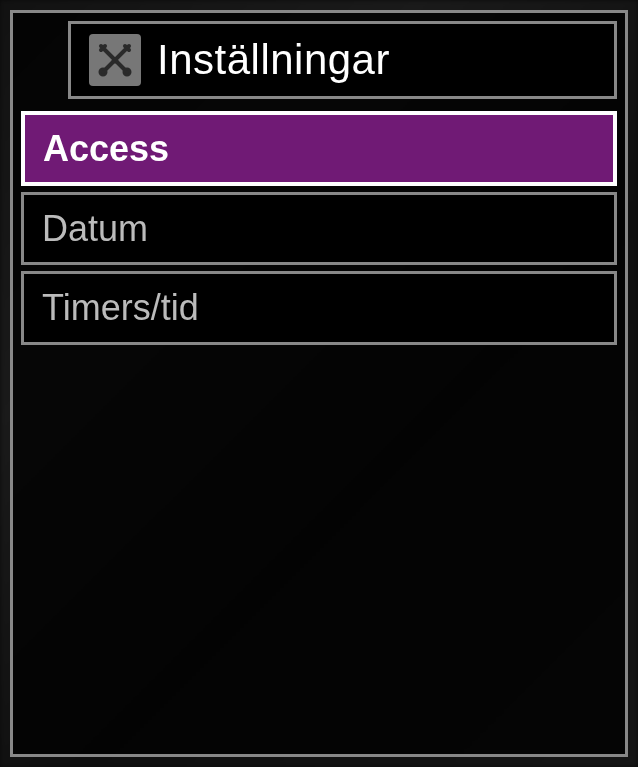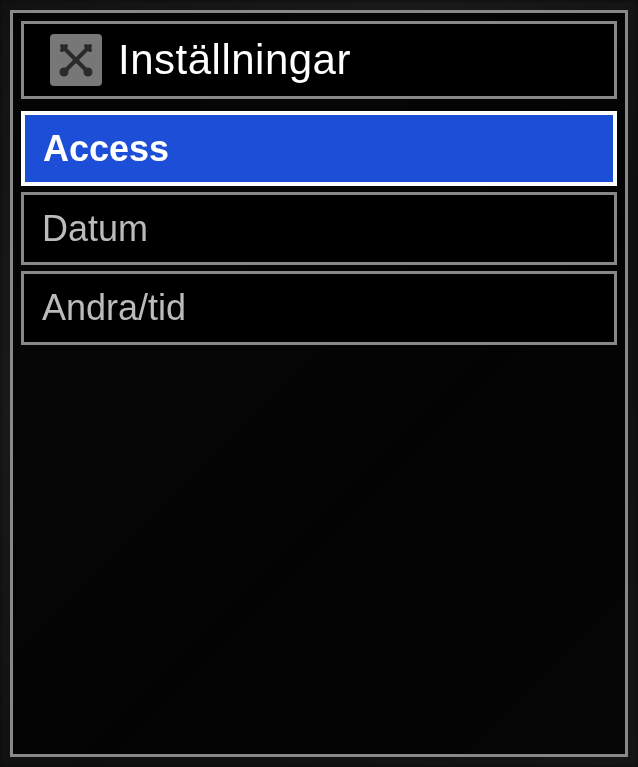--- a/index.html
+++ b/index.html
@@ -30,23 +30,24 @@
       bottom: 10px;
       border: 3px solid #888888;
       background: rgba(0,0,0,0.75);
       padding: 8px;
     }
     .header-box {
       border: 3px solid #888888;
       background: #000;
       display: flex;
       align-items: center;
-      padding: 10px 26px;
+      padding: 10px 18px;
       gap: 16px;
       margin-bottom: 12px;
+      margin-left: 47px;
     }
     .header-icon {
       width: 52px;
       height: 52px;
       background: #777777;
       border-radius: 4px;
       display: flex;
       align-items: center;
       justify-content: center;
       flex-shrink: 0;
@@ -72,21 +73,21 @@
       padding: 12px 18px;
       color: #bbbbbb;
       font-size: 36px;
       cursor: pointer;
       line-height: 1.2;
     }
     .menu-item.selected {
       border: 4px solid #ffffff;
       color: #ffffff;
       font-weight: bold;
-      background: #1d4ed8;
+      background: #701a75;
     }
   </style>
 </head>
 <body>
 
 <div class="bg-blur"></div>
 
 <div class="outer-frame">
 
   <div class="header-box">
@@ -112,20 +113,20 @@
     </div>
 
 
 
     <div class="menu-item">
       <span>Datum</span>
     </div>
 
 
     <div class="menu-item">
-      <span>Andra/tid</span>
+      <span>Timers/tid</span>
     </div>
 
 
 
   </div>
 
 </div>
 
 </body></html>

